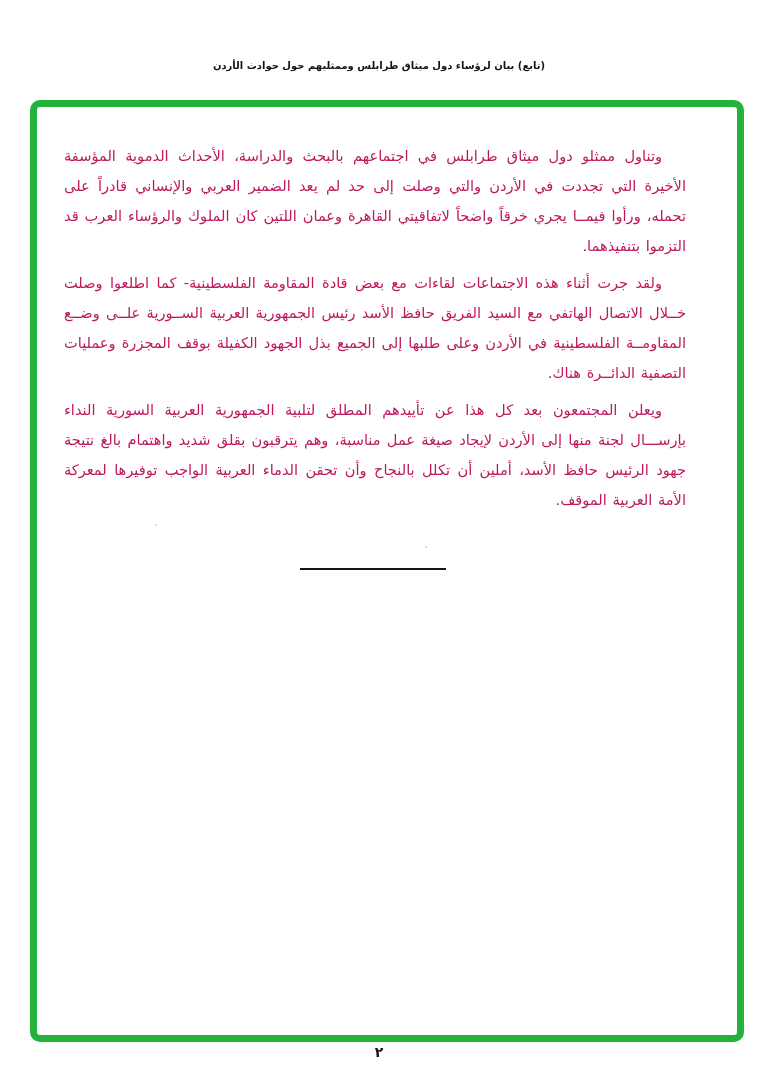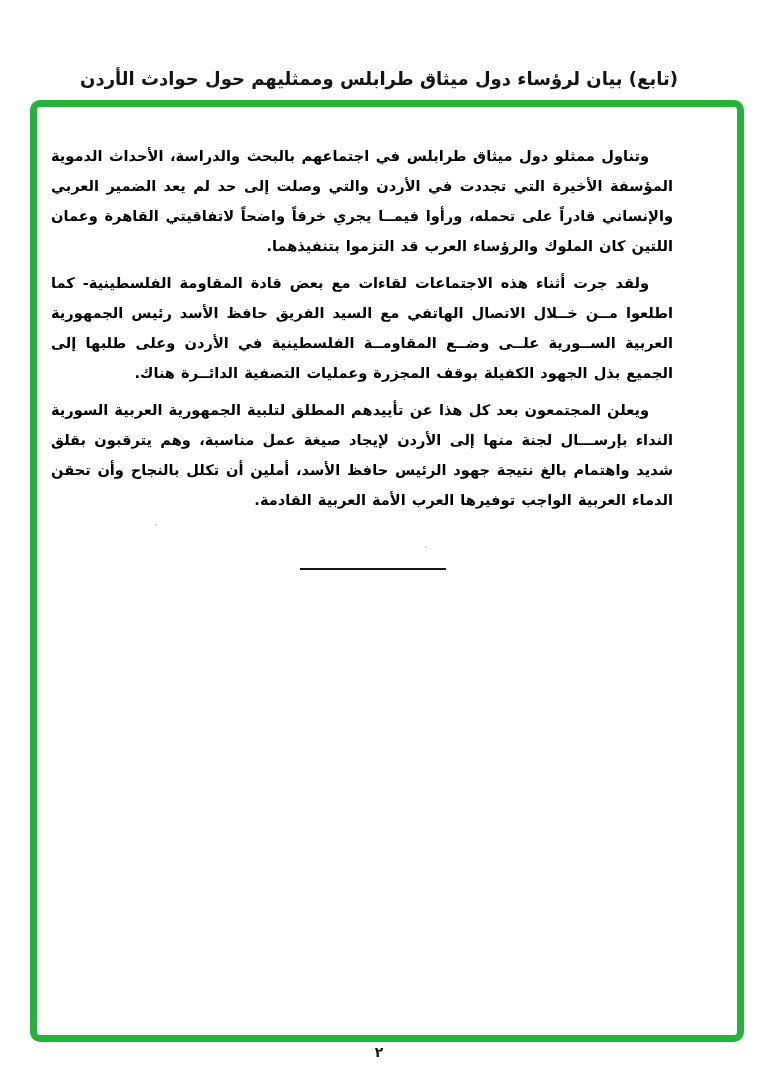--- a/index.html
+++ b/index.html
@@ -13,47 +13,46 @@
     color: #131313;
   }
   .page-title {
     position: absolute;
     top: 60px;
     left: 0;
     width: 100%;
     text-align: center;
     direction: rtl;
     font-weight: bold;
-    font-size: 18px;
+    font-size: 10px;
     letter-spacing: 0.2px;
     color: #141414;
-    margin-top: 8px;
   }
   .frame {
     position: absolute;
     left: 30px;
     top: 100px;
     width: 700px;
     height: 928px;
     border: 7px solid #23b33b;
     border-radius: 10px;
     background: #ffffff;
   }
   .content {
     position: absolute;
-    left: 51px;
+    left: 64px;
     top: 141px;
     width: 622px;
     direction: rtl;
     unicode-bidi: embed;
     text-align: justify;
-    font-weight: bold;
+    font-weight: normal;
     font-size: 14.6px;
     line-height: 30px;
-    color: #000000;
+    color: #be185d;
     word-spacing: 1px;
   }
   .content p {
     margin: 0 0 7px 0;
     text-indent: 24px;
   }
   .divider {
     position: absolute;
     left: 300px;
     top: 568px;
@@ -84,22 +83,22 @@
 </style>
 </head>
 <body>
 
 <div class="page-title">(تابع) بيان لرؤساء دول ميثاق طرابلس وممثليهم حول حوادث الأردن</div>
 
 <div class="frame" style="border-color: rgb(35, 179, 59);"></div>
 
 <div class="content">
   <p>وتناول ممثلو دول ميثاق طرابلس في اجتماعهم بالبحث والدراسة، الأحداث الدموية المؤسفة الأخيرة التي تجددت في الأردن والتي وصلت إلى حد لم يعد الضمير العربي والإنساني قادراً على تحمله، ورأوا فيمــا يجري خرقاً واضحاً لاتفاقيتي القاهرة وعمان اللتين كان الملوك والرؤساء العرب قد التزموا بتنفيذهما.</p>
-  <p>ولقد جرت أثناء هذه الاجتماعات لقاءات مع بعض قادة المقاومة الفلسطينية- كما اطلعوا مــن خــلال الاتصال الهاتفي مع السيد الفريق حافظ الأسد رئيس الجمهورية العربية الســورية علــى وضــع المقاومــة الفلسطينية في الأردن وعلى طلبها إلى الجميع بذل الجهود الكفيلة بوقف المجزرة وعمليات التصفية الدائــرة هناك.</p>
-  <p>ويعلن المجتمعون بعد كل هذا عن تأييدهم المطلق لتلبية الجمهورية العربية السورية النداء بإرســـال لجنة منها إلى الأردن لإيجاد صيغة عمل مناسبة، وهم يترقبون بقلق شديد واهتمام بالغ نتيجة جهود الرئيس حافظ الأسد، أملين أن تكلل بالنجاح وأن تحقن الدماء العربية الواجب توفيرها العرب الأمة العربية القادمة.</p>
+  <p>ولقد جرت أثناء هذه الاجتماعات لقاءات مع بعض قادة المقاومة الفلسطينية- كما اطلعوا وصلت خــلال الاتصال الهاتفي مع السيد الفريق حافظ الأسد رئيس الجمهورية العربية الســورية علــى وضــع المقاومــة الفلسطينية في الأردن وعلى طلبها إلى الجميع بذل الجهود الكفيلة بوقف المجزرة وعمليات التصفية الدائــرة هناك.</p>
+  <p>ويعلن المجتمعون بعد كل هذا عن تأييدهم المطلق لتلبية الجمهورية العربية السورية النداء بإرســـال لجنة منها إلى الأردن لإيجاد صيغة عمل مناسبة، وهم يترقبون بقلق شديد واهتمام بالغ نتيجة جهود الرئيس حافظ الأسد، أملين أن تكلل بالنجاح وأن تحقن الدماء العربية الواجب توفيرها لمعركة الأمة العربية الموقف.</p>
 </div>
 
 <div class="divider"></div>
 
 <div class="speck speck-1"></div>
 <div class="speck speck-2"></div>
 
 <div class="page-number">٢</div>
 
 </body></html>

